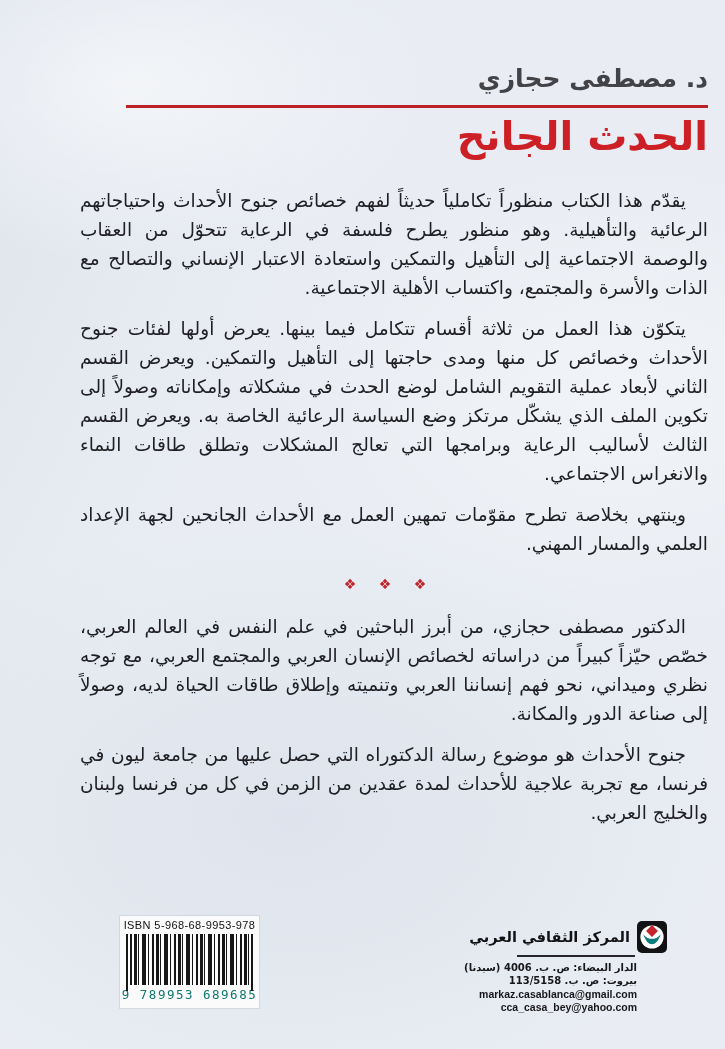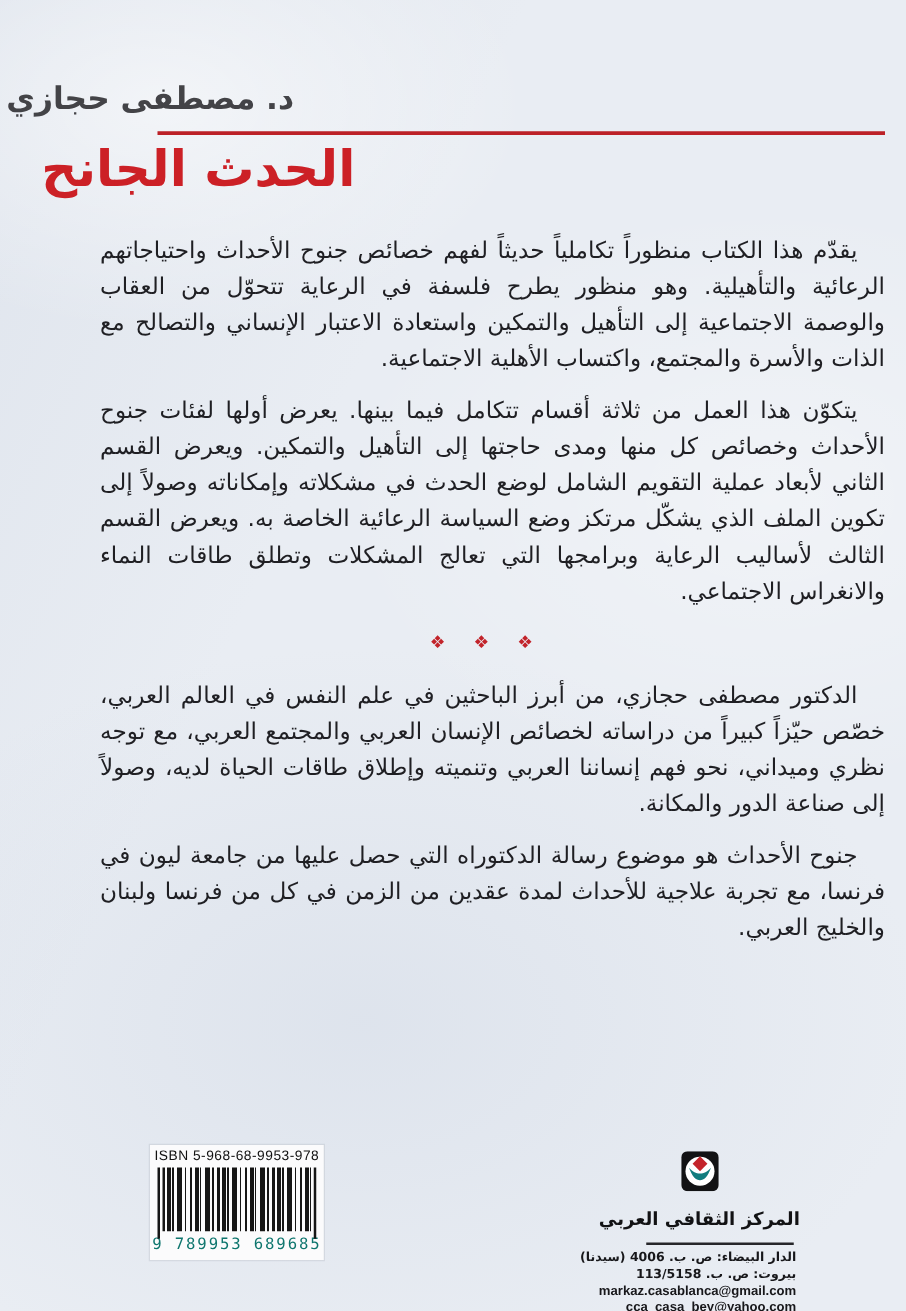--- a/index.html
+++ b/index.html
@@ -24,21 +24,21 @@
     text-align:left;
     direction:rtl;
     font-size:25px;
     font-weight:600;
     color:#434347;
     line-height:30px;
     padding-left:5px;
     text-align:left;
   }
   
-  .author, .title{}
+  .author, .title{text-align:right;}
   .rule{
     height:3px;
     background:#bc2127;
     width:582px;
     margin:11px 0 4px auto; 
     margin-right:0;
     margin-left:auto;
   }
   .rule{margin:11px 0 4px 0;} 
   .rule{width:582px;margin-right:0;margin-left:auto;}
@@ -125,21 +125,21 @@
   .publisher{
     position:absolute;
     top:921px;
     right:58px;
     width:215px;
     direction:rtl;
     text-align:right;
   }
   .pub-head{
     display:flex;
-    flex-direction:column; 
+    flex-direction:row; 
     align-items:center;
     justify-content:flex-start;
     gap:7px;
   }
   .pub-logo{flex:0 0 auto;display:block;}
   .pub-name{
     font-size:14.5px;
     font-weight:bold;
     color:#121214;
     line-height:32px;
@@ -180,20 +180,21 @@
 
   <header class="masthead">
     <div class="author">د. مصطفى حجازي</div>
     <div class="rule"></div>
     <h1 class="title">الحدث الجانح</h1>
   </header>
 
   <main class="blurb">
     <p>يقدّم هذا الكتاب منظوراً تكاملياً حديثاً لفهم خصائص جنوح الأحداث واحتياجاتهم الرعائية والتأهيلية. وهو منظور يطرح فلسفة في الرعاية تتحوّل من العقاب والوصمة الاجتماعية إلى التأهيل والتمكين واستعادة الاعتبار الإنساني والتصالح مع الذات والأسرة والمجتمع، واكتساب الأهلية الاجتماعية.</p>
     <p>يتكوّن هذا العمل من ثلاثة أقسام تتكامل فيما بينها. يعرض أولها لفئات جنوح الأحداث وخصائص كل منها ومدى حاجتها إلى التأهيل والتمكين. ويعرض القسم الثاني لأبعاد عملية التقويم الشامل لوضع الحدث في مشكلاته وإمكاناته وصولاً إلى تكوين الملف الذي يشكّل مرتكز وضع السياسة الرعائية الخاصة به. ويعرض القسم الثالث لأساليب الرعاية وبرامجها التي تعالج المشكلات وتطلق طاقات النماء والانغراس الاجتماعي.</p>
+    <p>وينتهي بخلاصة تطرح مقوّمات تمهين العمل مع الأحداث الجانحين لجهة الإعداد العلمي والمسار المهني.</p>
     <div class="separator">❖ ❖ ❖</div>
     <p class="bio"><b>الدكتور مصطفى حجازي،</b><span> من أبرز الباحثين في علم النفس في العالم العربي، خصّص حيّزاً كبيراً من دراساته لخصائص الإنسان العربي والمجتمع العربي، مع توجه نظري وميداني، نحو فهم إنساننا العربي وتنميته وإطلاق طاقات الحياة لديه، وصولاً إلى صناعة الدور والمكانة.</span></p>
     <p>جنوح الأحداث هو موضوع رسالة الدكتوراه التي حصل عليها من جامعة ليون في فرنسا، مع تجربة علاجية للأحداث لمدة عقدين من الزمن في كل من فرنسا ولبنان والخليج العربي.</p>
   </main>
 
   <div class="barcode-box">
     <div class="isbn">ISBN 5-968-68-9953-978</div>
     <div class="bars"></div>
     <div class="digits">9 789953 689685</div>
   </div>

